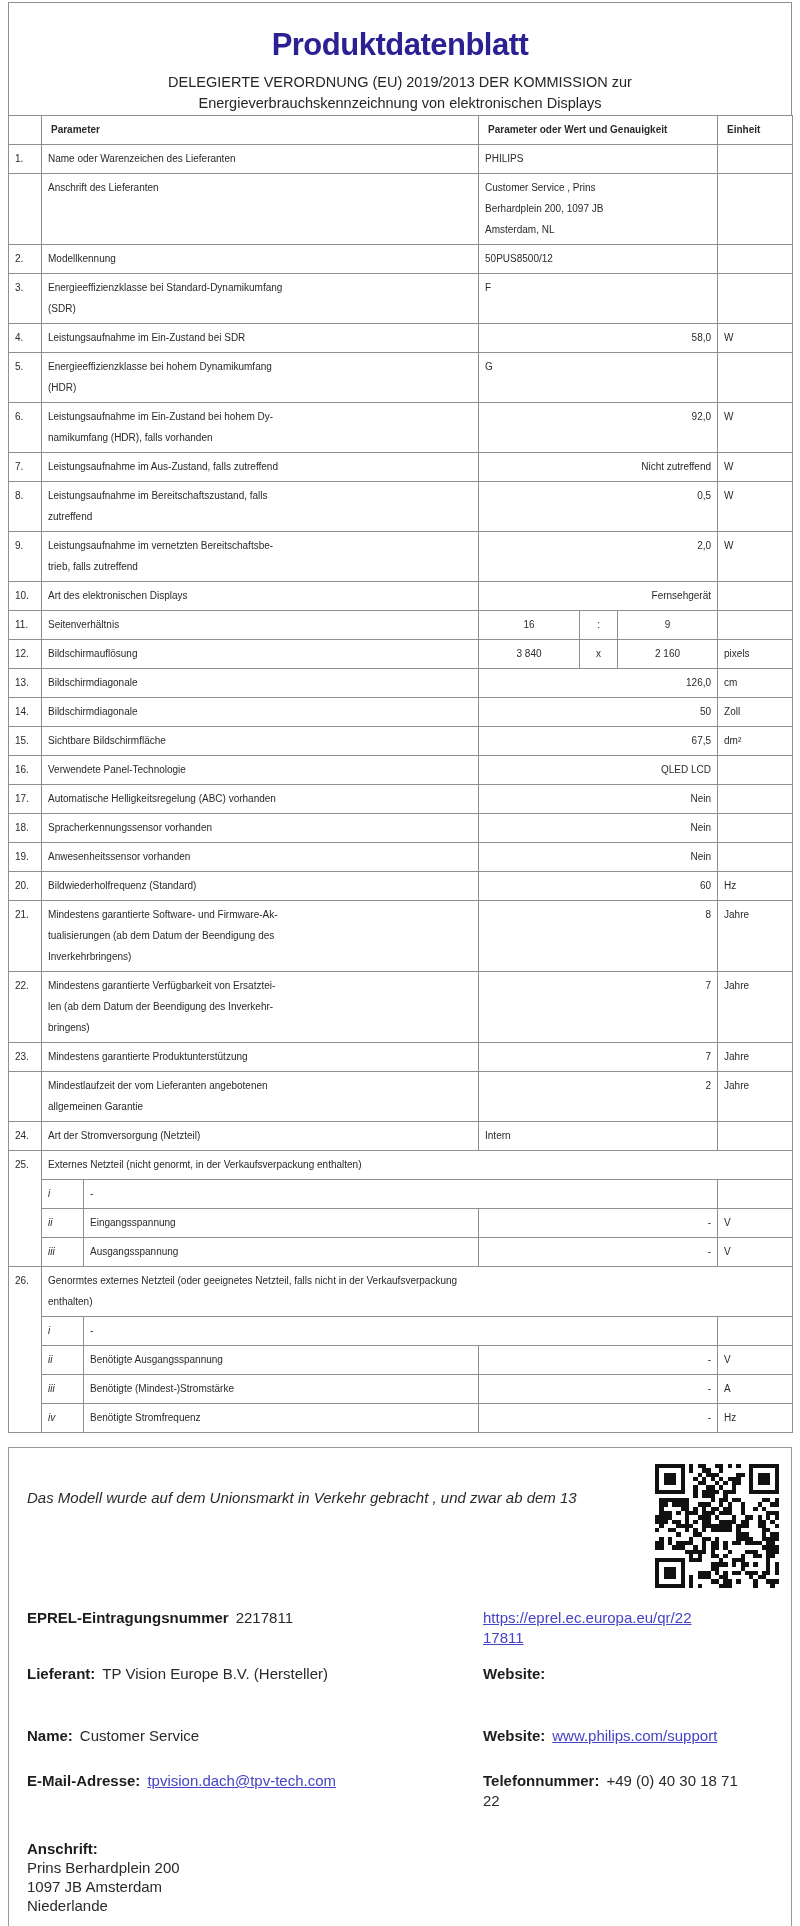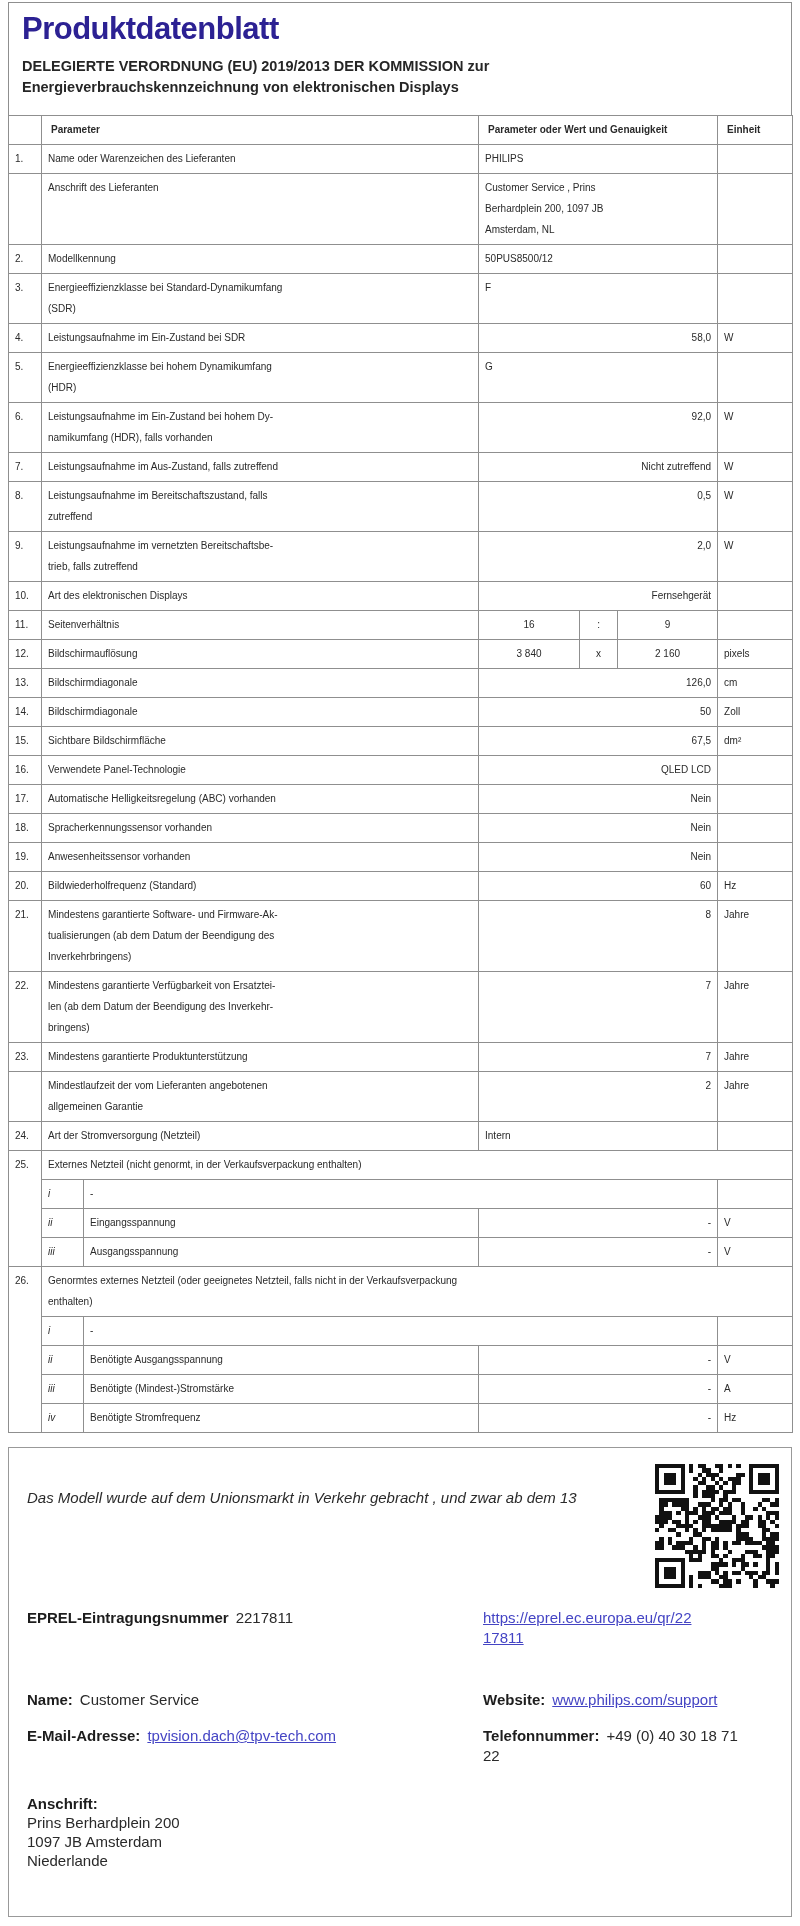--- a/index.html
+++ b/index.html
@@ -9,36 +9,36 @@
     font-family: "Liberation Sans", "DejaVu Sans", sans-serif;
     color: #2a2a2a;
     -webkit-font-smoothing: antialiased;
   }
   .page { width: 800px; min-height: 1926px; padding: 2px 8px 6px 8px; }
 
   
   .title-box {
     border: 1px solid #8f8f8f;
     border-bottom: none;
-    padding: 8px 13px 14px 13px;
+    padding: 24px 13px 14px 13px;
     height: 113px;
+    text-align: center;
   }
   .doc-title {
     font-size: 31px;
     font-weight: bold;
     color: #2c2193;
     letter-spacing: -0.5px;
     margin-bottom: 9px;
   }
   .doc-subtitle {
     font-size: 14.5px;
     line-height: 21px;
     color: #262626;
     white-space: pre-line;
-    font-weight: bold;
   }
 
   
   table.spec {
     width: 784px;
     border-collapse: collapse;
     table-layout: fixed;
     font-size: 10px;
   }
   table.spec td, table.spec th {
@@ -85,21 +85,21 @@
     color: #4444c4;
     text-decoration: underline;
     white-space: pre-line;
     cursor: pointer;
   }
   .pre { white-space: pre-line; }
   .row-eprel   { margin-top: 100px; }
   .row-liefer  { margin-top: 16px; }
   .row-kunden  { margin-top: 14px; }
   .row-name    { margin-top: 28px; }
-  .row-email   { margin-top: 16px; }
+  .row-email   { margin-top: 25px; }
   .address-block { margin-top: 28px; padding-left: 4px; }
   .address-block div { line-height: 19px; }
 </style>
 </head>
 <body>
 
 <div class="page">
 
   <div class="title-box">
     <div class="doc-title">Produktdatenblatt</div>
@@ -681,20 +681,28 @@
     <div class="f-row row-eprel">
       <div class="f-left">
         <span class="b">EPREL-Eintragungsnummer</span><span>2217811</span>
       </div>
       <div class="f-right">
         <a class="link">https://eprel.ec.europa.eu/qr/22
 17811</a>
       </div>
     </div>
 
+    <div class="f-row row-liefer">
+      <div class="f-left">
+        <span class="b">Lieferant:</span><span>TP Vision Europe B.V. (Hersteller)</span>
+      </div>
+      <div class="f-right">
+        <span class="b">Website:</span>
+      </div>
+    </div>
 
     <div class="f-row row-kunden">
       <div class="f-right"></div>
     </div>
 
     <div class="f-row row-name">
       <div class="f-left">
         <span class="b">Name:</span><span>Customer Service</span>
       </div>
       <div class="f-right">

